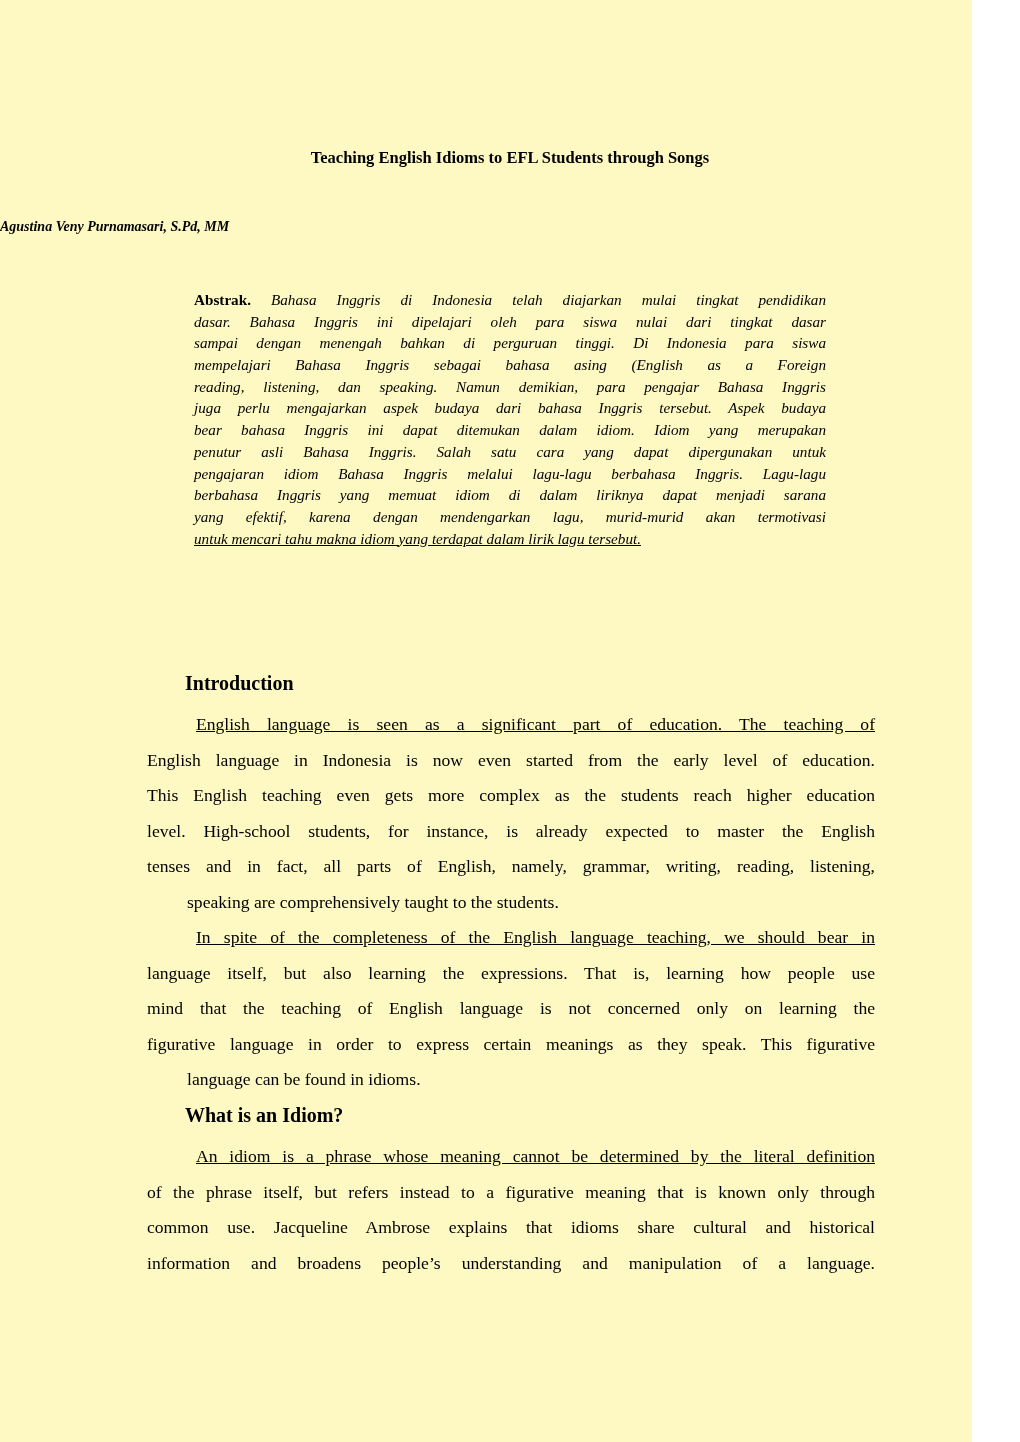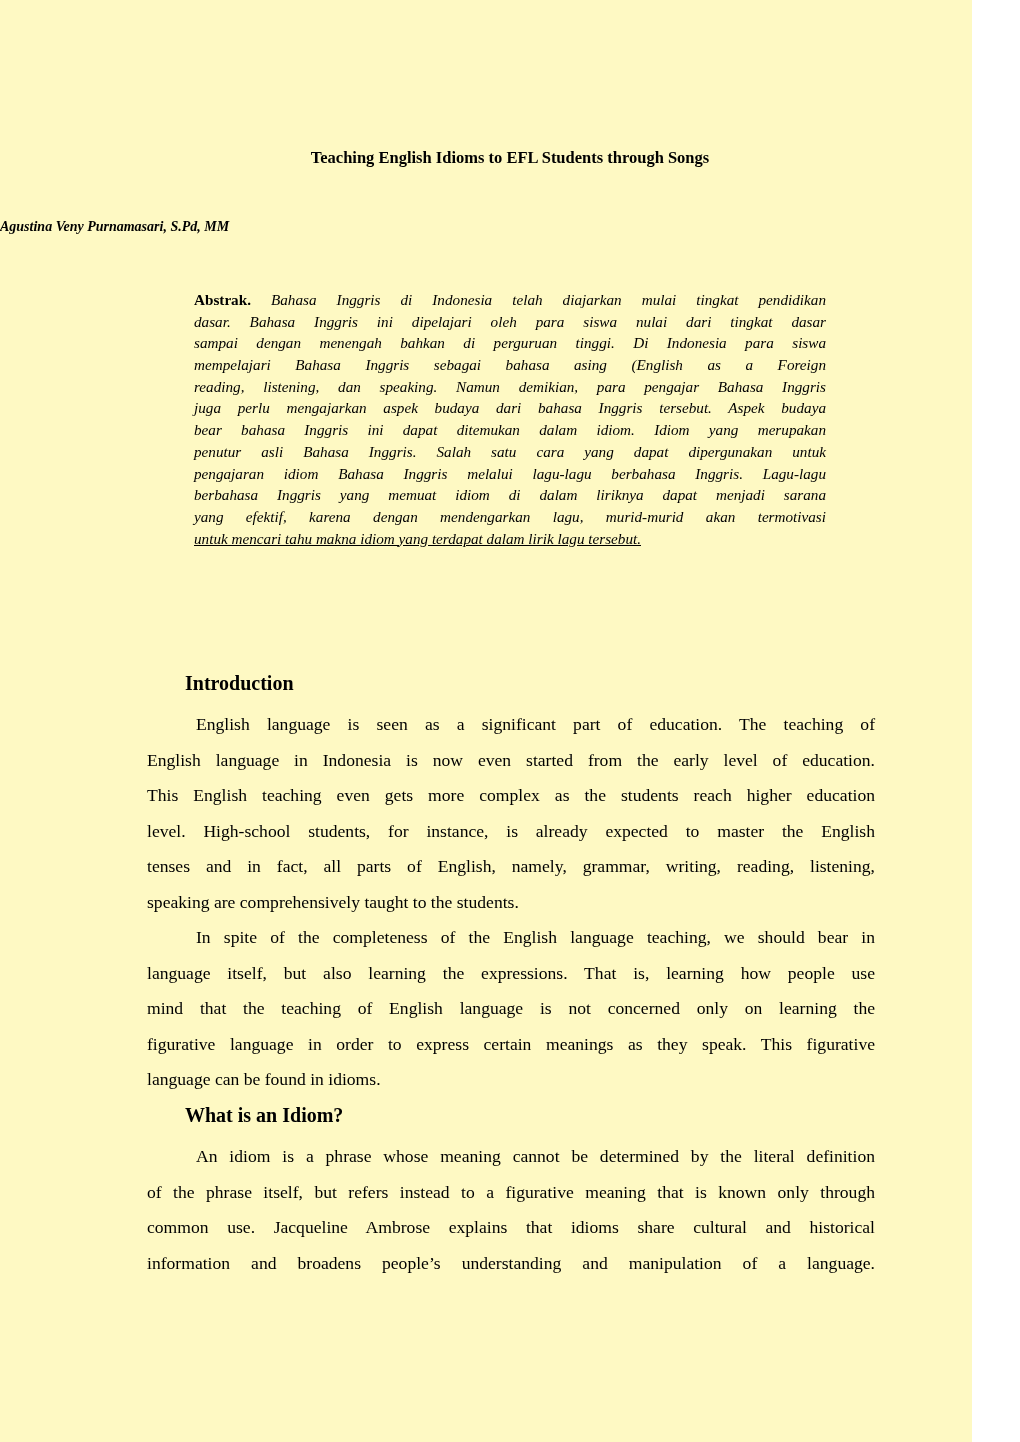--- a/index.html
+++ b/index.html
@@ -17,22 +17,22 @@
   .abs-label { font-style: normal; font-weight: bold; margin-top: 44px; }
   .heading { position: absolute; left: 162px; font-weight: bold; font-size: 20px; margin-left: 23px; }
   .h-intro { top: 672px; }
   .h-idiom { top: 1104px; }
   .body-block { position: absolute; left: 147px; width: 728px; }
   .b-intro1 { top: 707px; }
   .b-intro2 { top: 920px; }
   .b-idiom1 { top: 1139px; }
   .b-line { height: 35.5px; line-height: 35.5px; font-size: 17.6px;
             text-align: justify; text-align-last: justify; white-space: nowrap; }
-  .b-line.indent { padding-left: 49px; }
-  .b-line.last { text-align-last: left; }
+  .b-line.indent { padding-left: 49px; text-decoration: underline; }
+  .b-line.last { text-align-last: left; margin-left: 40px; }
 </style>
 </head>
 <body>
 
 <div class="page">
 
   <div class="title">Teaching English Idioms to EFL Students through Songs</div>
   <div class="author">Agustina Veny Purnamasari, S.Pd, MM</div>
 
   <div class="abstract">

